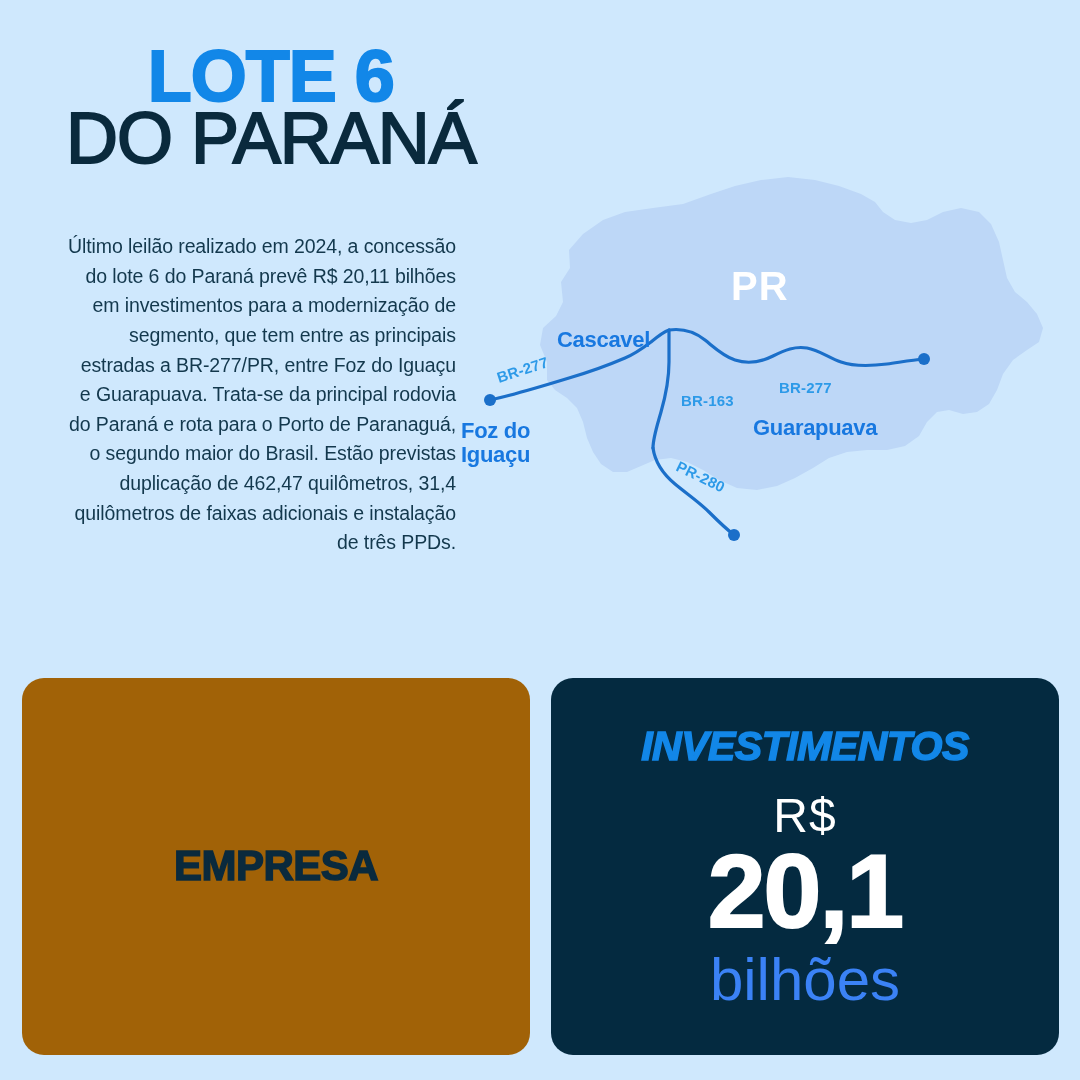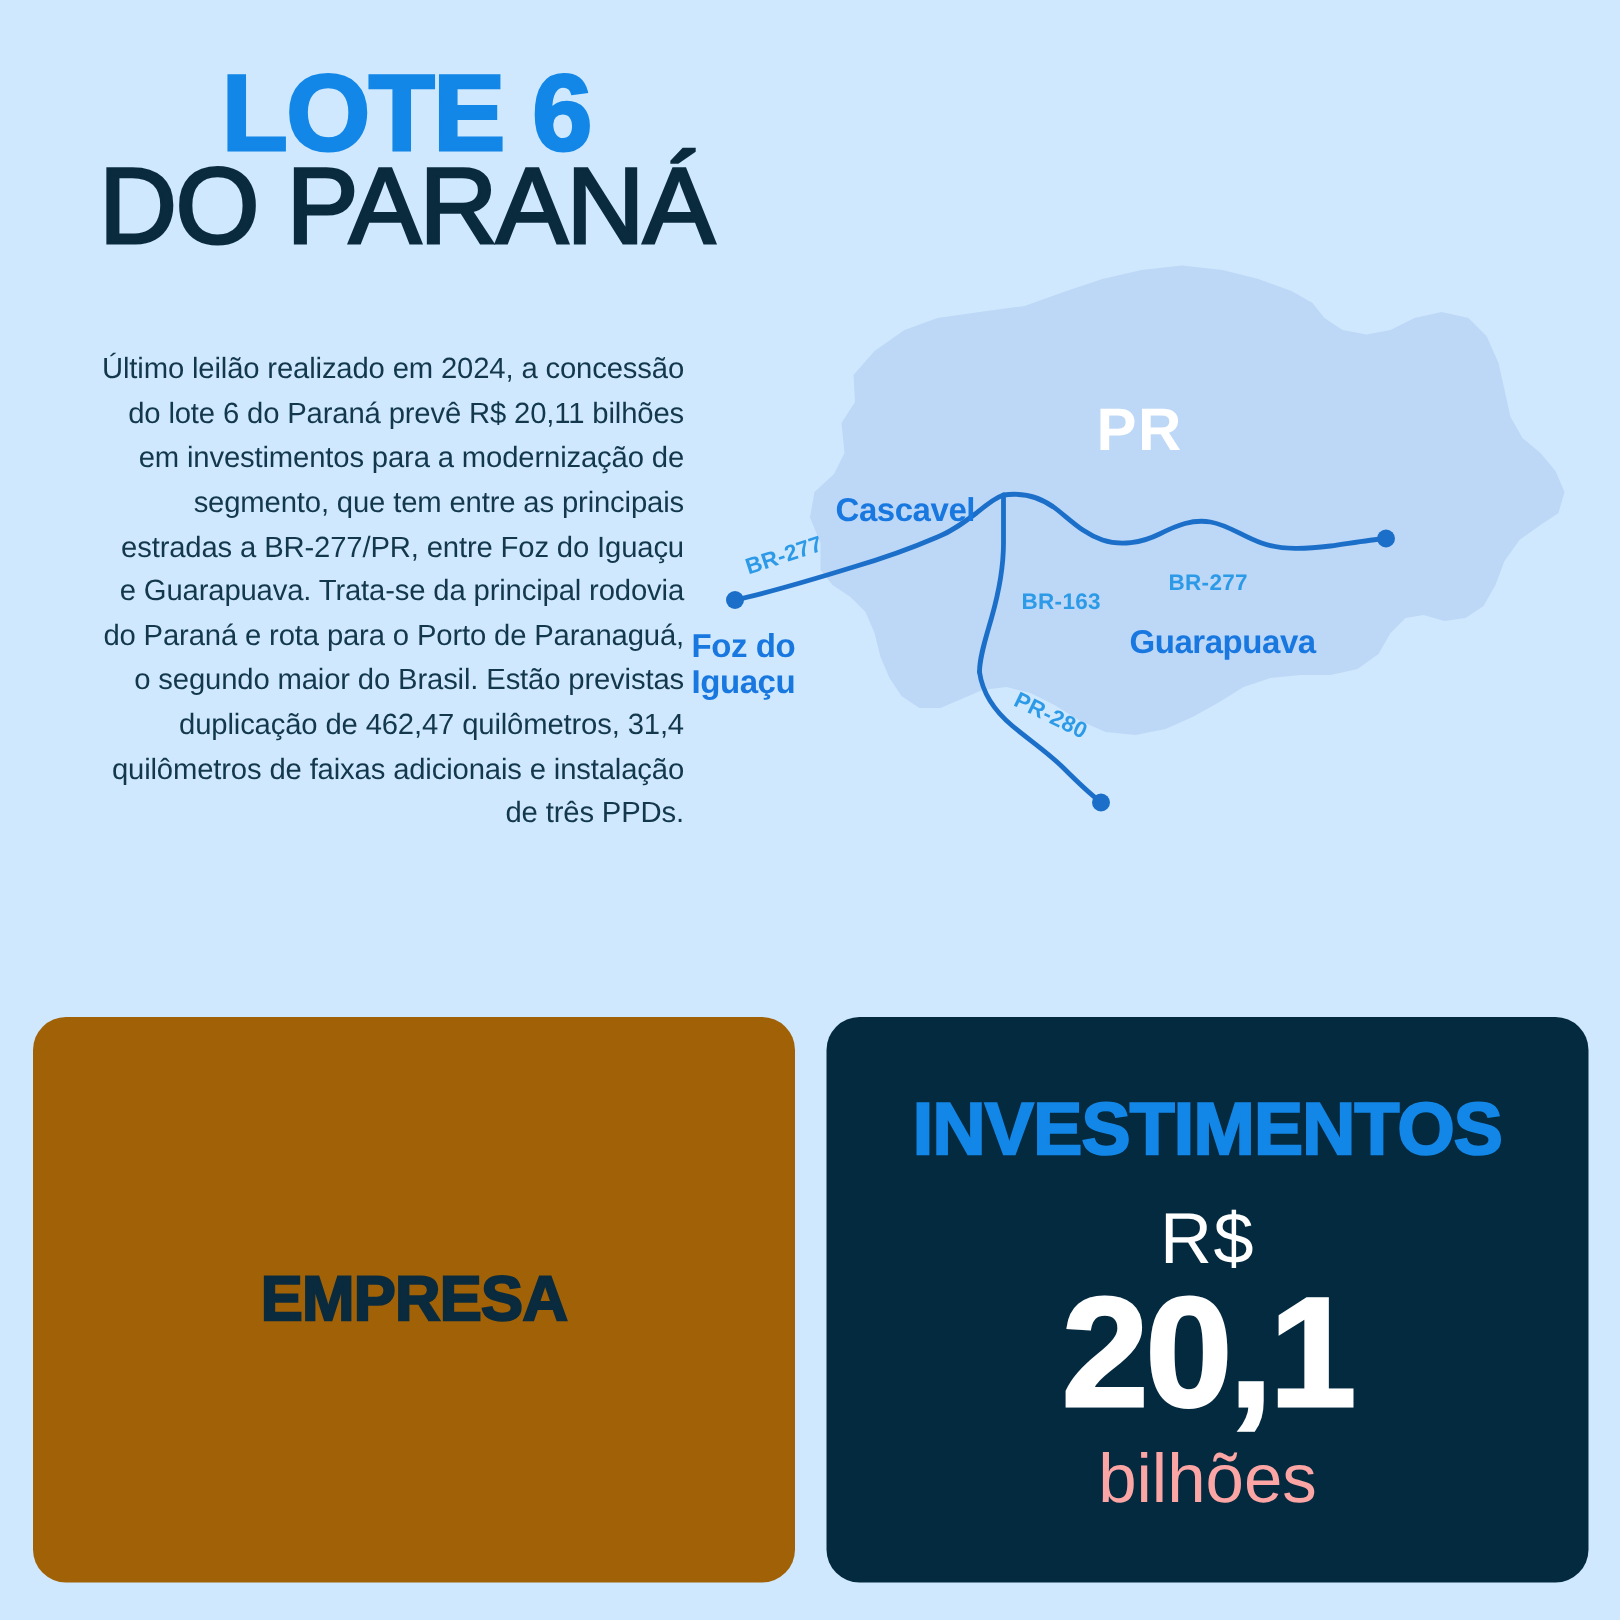--- a/index.html
+++ b/index.html
@@ -129,45 +129,46 @@
     margin-top:28px;
     color:#ffffff;
     font-size:56px;
     font-weight:bold;
     letter-spacing:0px;
     -webkit-text-stroke:2px #ffffff;
   }
 
   .card-right-heading {
     color:#1287e8;
-    font-size:49px;
+    font-size:41px;
     font-weight:bold;
     letter-spacing:-0.5px;
     -webkit-text-stroke:1.5px #1287e8;
     margin-bottom:22px;
+    font-style:italic;
   }
   .card-right-currency {
     color:#ffffff;
     font-size:48px;
     font-weight:normal;
     line-height:1;
     letter-spacing:1px;
   }
   .card-right-amount {
     color:#ffffff;
     font-size:104px;
     font-weight:bold;
     line-height:0.95;
     letter-spacing:-2px;
     margin-top:2px;
     -webkit-text-stroke:2px #ffffff;
   }
   .card-right-unit {
-    color:#fca5a5;
-    font-size:46px;
+    color:#3b82f6;
+    font-size:60px;
     font-weight:normal;
     line-height:1;
     margin-top:10px;
   }
 </style>
 </head>
 <body>
 
 <div id="page">
 

